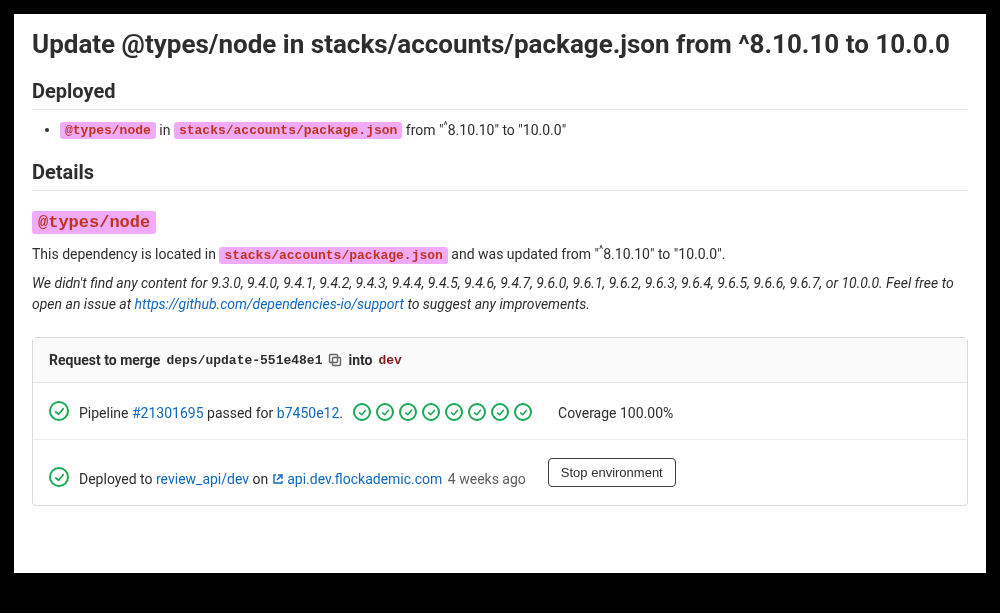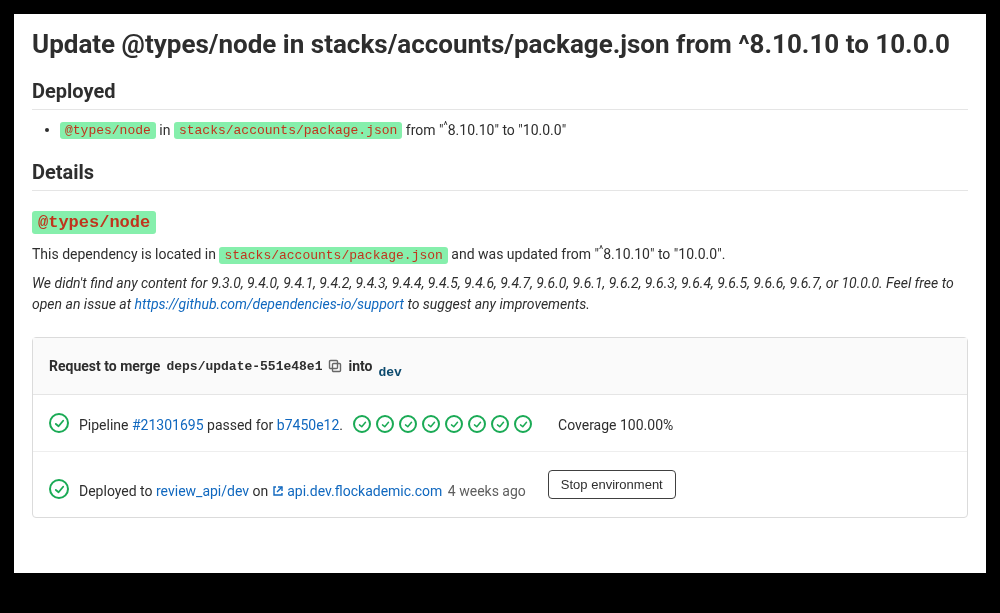--- a/index.html
+++ b/index.html
@@ -34,26 +34,27 @@
     margin: 18px 0 8px 0;
     padding-bottom: 6px;
     border-bottom: 1px solid #e5e5e5;
     color: #2e2e2e;
   }
   a { color: #1068bf; text-decoration: none; }
   p { margin: 8px 0; line-height: 1.5; }
   ul { margin: 6px 0 6px 0; padding-left: 28px; }
   li { margin: 4px 0; line-height: 1.6; }
   code.inline {
-    background: #86efac;
+    background: #f0abfc;
     color: #c0341d;
     padding: 1px 5px;
     border-radius: 3px;
     font-family: "SFMono-Regular", Consolas, "Liberation Mono", Menlo, monospace;
     font-size: 13px;
+    font-weight: bold;
   }
   h3.pkg {
     font-size: 19px;
     font-weight: 700;
     margin: 18px 0 10px 0;
   }
   h3.pkg code.inline { font-size: 17px; padding: 2px 6px; }
   em.note { color: #2e2e2e; font-style: italic; }
   sup { font-size: 10px; vertical-align: super; }
 
@@ -71,21 +72,21 @@
     display: flex;
     align-items: center;
     gap: 6px;
   }
   .merge-head .label { font-weight: 700; }
   .branch {
     font-family: "SFMono-Regular", Consolas, "Liberation Mono", Menlo, monospace;
     font-size: 13px;
     font-weight: 700;
   }
-  .branch.link { color: #0c4a6e; font-weight: 600; margin-top: 13px; }
+  .branch.link { color: #7f1d1d; font-weight: 600; }
   .copy-icon {
     display: inline-flex;
     width: 14px; height: 14px;
     cursor: pointer;
     color: #666;
   }
   .merge-row {
     border-top: 0;
     border-bottom: 1px solid #eee;
     padding: 18px 16px;

